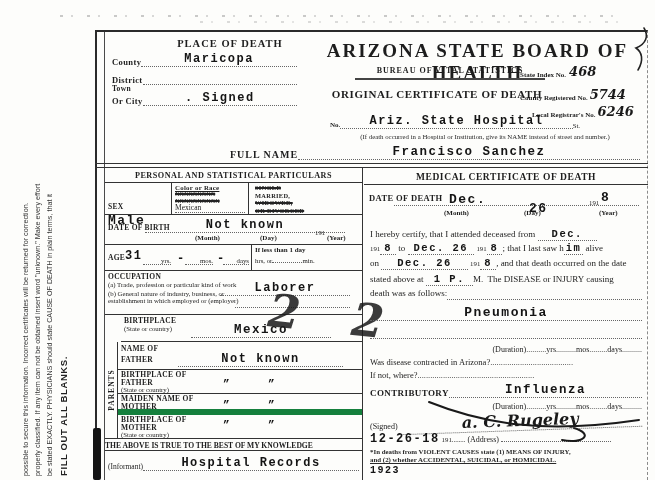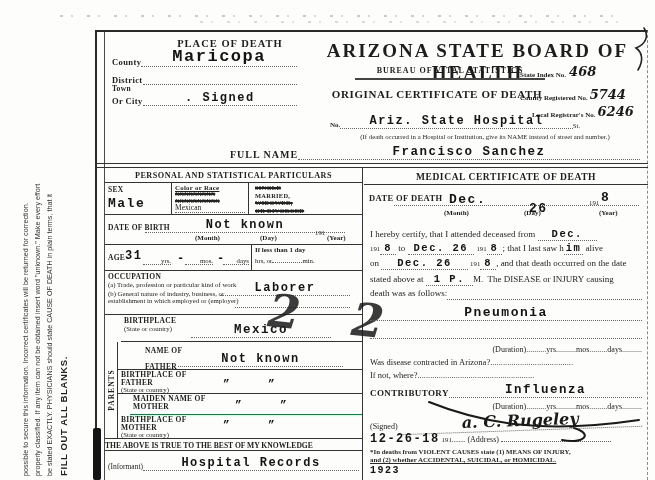--- a/index.html
+++ b/index.html
@@ -43,21 +43,21 @@
 
   <div class="a" style="left:95px; top:30px; width:553px; height:450px; border-left:2px solid #2b2b2b; border-top:2px solid #2b2b2b; border-right:1px dashed #8a8a8a;"></div>
   <div class="a" style="left:104px; top:32px; width:1px; height:448px; background:#4a4a4a;"></div>
 
   <div class="a" style="left:93px; top:428px; width:8px; height:52px; background:#141414; border-radius:2px;"></div>
 
   <div class="a" style="left:150px; top:38px; width:160px; text-align:center; font-weight:bold; font-size:10.5px; letter-spacing:1px;">PLACE OF DEATH</div>
 
   <div class="a flex" style="left:112px; top:50px; width:185px; height:17px;">
     <span class="lbl2">County</span>
-    <span class="grow dot tw" style="font-size:17px; text-align:center;">Maricopa</span>
+    <span class="grow dot tw" style="font-size:12px; text-align:center;">Maricopa</span>
   </div>
   <div class="a flex" style="left:112px; top:72px; width:185px; height:13px;">
     <span class="lbl2">District</span>
     <span class="grow dot"></span>
   </div>
   <div class="a" style="left:112px; top:84px;">
     <div class="lbl">Town</div>
   </div>
   <div class="a flex" style="left:112px; top:92px; width:185px; height:14px;">
     <span class="lbl2">Or City</span>
@@ -93,21 +93,21 @@
     <span class="grow dot tw" style="font-size:12.5px; text-align:center;">Francisco Sanchez</span>
   </div>
 
   <div class="a" style="left:95px; top:163px; width:553px; height:5px; border-top:1px solid #333; border-bottom:1px solid #333;"></div>
 
   <div class="a" style="left:105px; top:168px; width:258px; height:312px; border-right:1px solid #333;">
 
     <div style="height:15px; text-align:center; font-weight:bold; font-size:8.2px; letter-spacing:.5px; border-bottom:1px solid #333; padding-top:3px;">PERSONAL AND STATISTICAL PARTICULARS</div>
 
     <div class="flex" style="height:32px; border-bottom:1px solid #333; align-items:stretch;">
-      <div style="width:66px; padding:2px 3px;">
+      <div style="width:66px; padding:2px 3px;margin-top:17px;">
         <div class="lbl">SEX</div>
         <div class="tw" style="font-size:13px; margin-top:2px;">Male</div>
       </div>
       <div style="width:77px; border-left:1px solid #333; padding:1px 3px;">
         <div class="lbl" style="font-size:6.8px; text-decoration:underline;">Color or Race</div>
         <div class="xx" style="font-size:6.2px; line-height:6.5px;">XXXXXXXXX</div>
         <div class="xx" style="font-size:6.2px; line-height:6.5px;">XXXXXXXXXX</div>
         <div class="dot" style="font-size:7.5px; line-height:8px;">Mexican</div>
       </div>
       <div style="flex:1; border-left:1px solid #333; padding:1px 6px;">
@@ -156,30 +156,30 @@
       <div class="tiny">(State or country)</div>
       <div class="a dot tw" style="left:70px; top:8px; width:140px; font-size:12.5px; text-align:center;">Mexico</div>
     </div>
 
     <div class="flex" style="height:97px; border-bottom:1px solid #333; align-items:stretch;">
       <div style="width:13px; border-right:1px solid #333; position:relative;">
         <span class="a rot lbl" style="left:2px; top:93px; width:90px; text-align:center; letter-spacing:1px;">PARENTS</span>
       </div>
       <div style="flex:1;">
         <div style="height:28px; border-bottom:1px solid #333; padding:1px 3px; position:relative;">
-          <div class="lbl" style="width:60px; line-height:16px;margin-left:24px;">NAME OF FATHER</div>
+          <div class="lbl" style="width:60px; line-height:11px;">NAME OF FATHER</div>
           <div class="a dot tw" style="left:60px; top:10px; width:165px; font-size:12px; text-align:center;">Not known</div>
         </div>
         <div style="height:24px; border-bottom:1px solid #333; padding:1px 3px; position:relative;">
           <div class="lbl" style="width:80px; line-height:7.5px;">BIRTHPLACE OF FATHER</div>
           <div class="tiny">(State or country)</div>
           <span class="a tw" style="left:105px; top:8px; font-size:11px;">”</span>
           <span class="a tw" style="left:150px; top:8px; font-size:11px;">”</span>
         </div>
-        <div style="height:21px; border-bottom:1px solid #15803d; padding:1px 3px; position:relative;margin-left:12px;">
+        <div style="height:21px; border-bottom:6px solid #15803d; padding:1px 3px; position:relative;">
           <div class="lbl" style="width:80px; line-height:7.5px;">MAIDEN NAME OF MOTHER</div>
           <span class="a tw" style="left:105px; top:5px; font-size:11px;">”</span>
           <span class="a tw" style="left:150px; top:5px; font-size:11px;">”</span>
         </div>
         <div style="height:23px; padding:1px 3px; position:relative;">
           <div class="lbl" style="width:80px; line-height:7.5px;">BIRTHPLACE OF MOTHER</div>
           <div class="tiny">(State or country)</div>
           <span class="a tw" style="left:105px; top:4px; font-size:11px;">”</span>
           <span class="a tw" style="left:150px; top:4px; font-size:11px;">”</span>
         </div>

